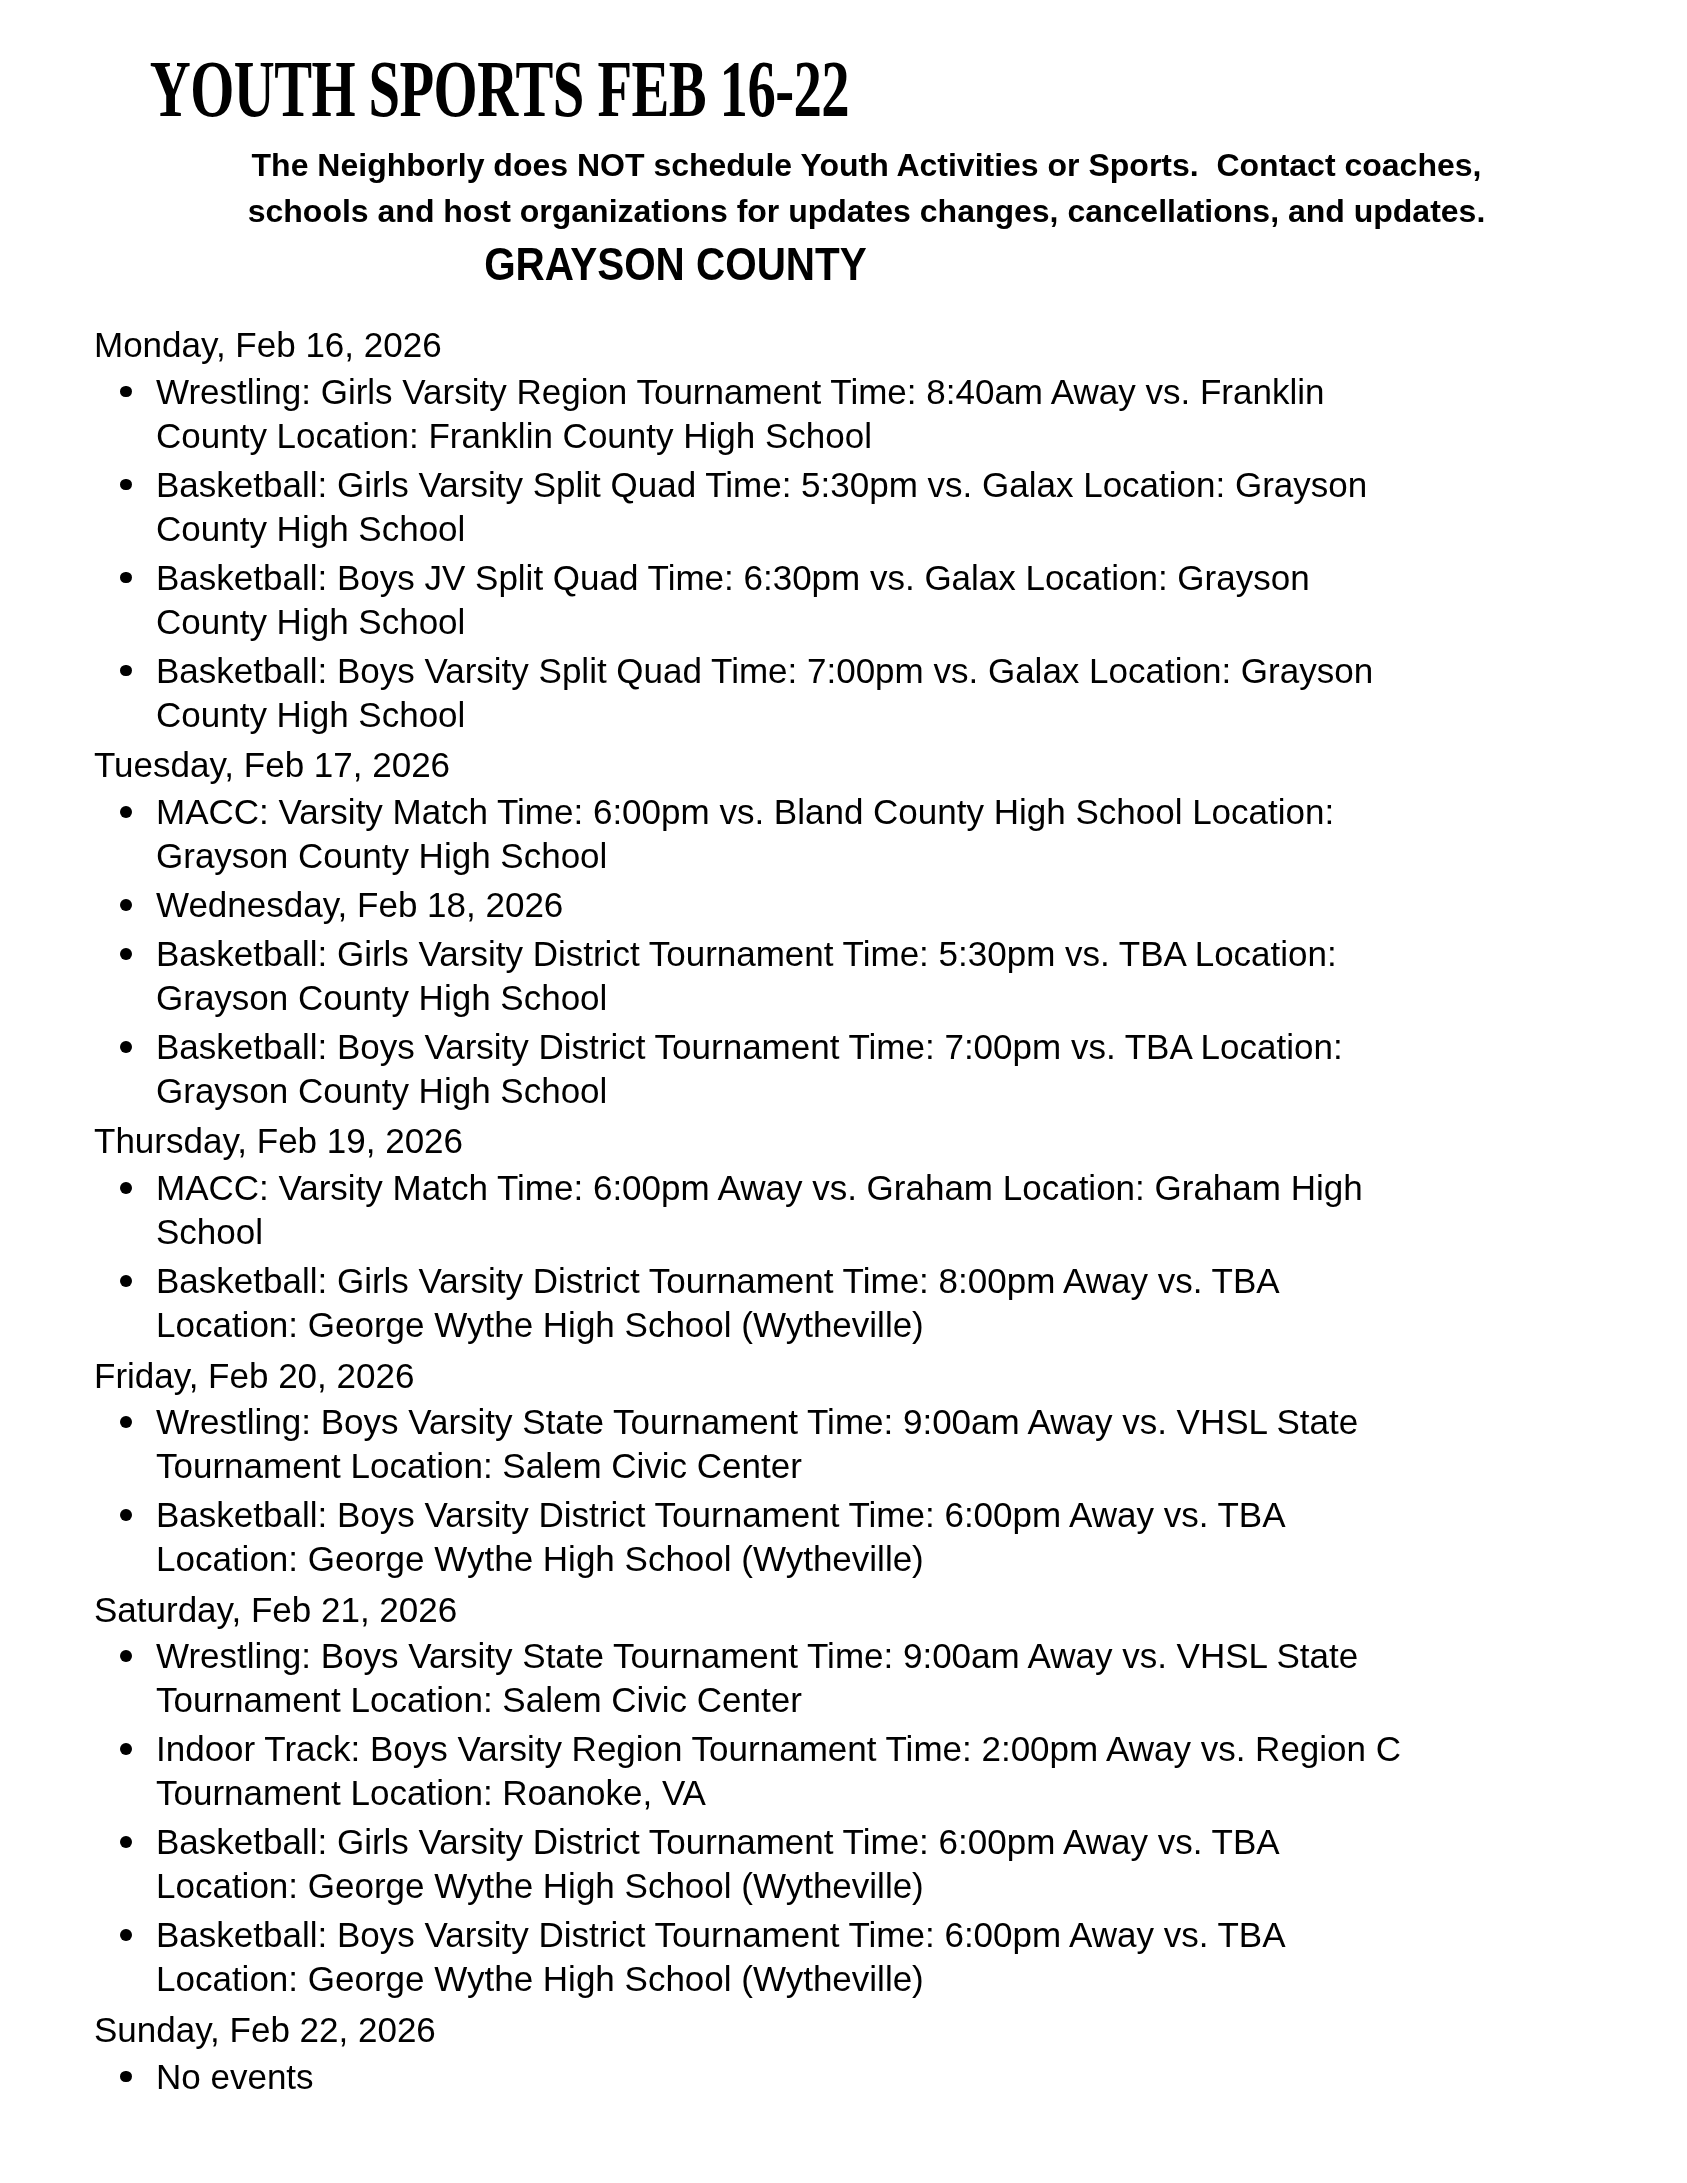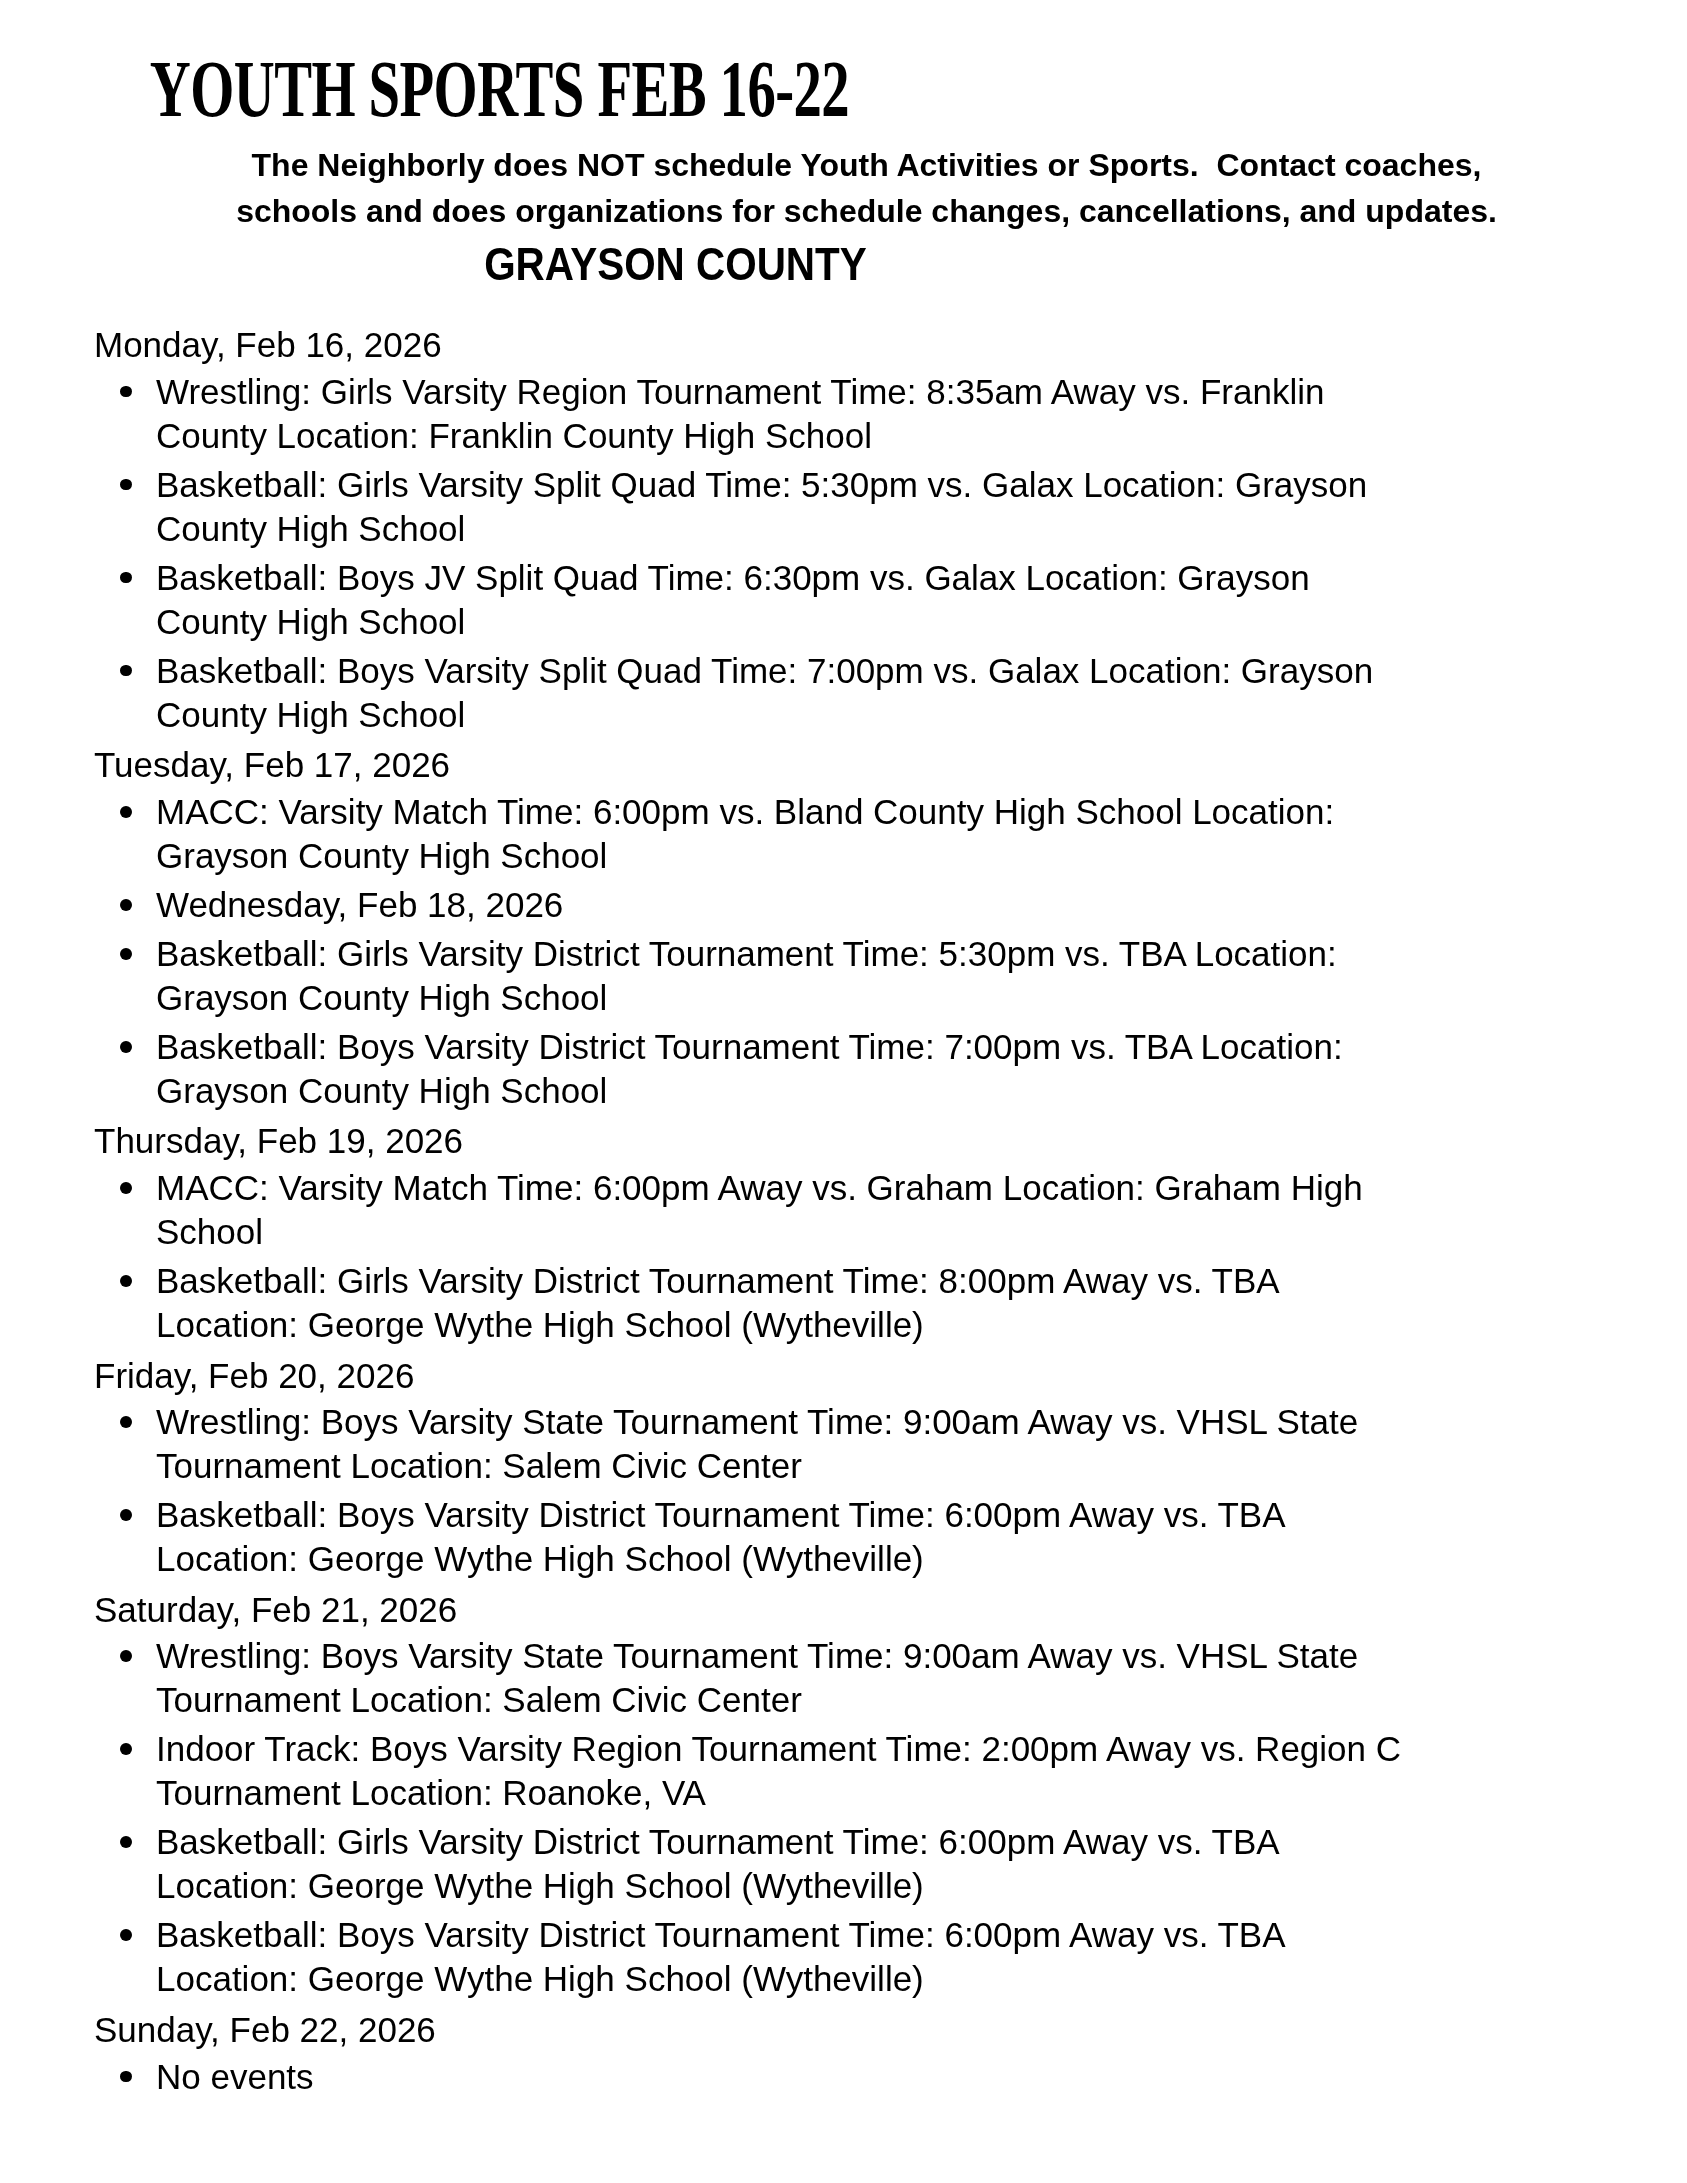--- a/index.html
+++ b/index.html
@@ -95,31 +95,31 @@
 </style>
 </head>
 <body>
 
 <div class="page">
 
   <h1 class="title"><span class="squeeze">YOUTH SPORTS FEB 16-22</span></h1>
 
   <p class="disclaimer">
     <span class="dline">The Neighborly does NOT schedule Youth Activities or Sports.  Contact coaches,</span>
-    <span class="dline">schools and does organizations for schedule changes, cancellations, and updates.</span>
+    <span class="dline">schools and host organizations for updates changes, cancellations, and updates.</span>
   </p>
 
   <h2 class="county"><span class="squeeze2">GRAYSON COUNTY</span></h2>
 
   <main class="schedule">
 
     <section class="day">
       <div class="day-header">Monday, Feb 16, 2026</div>
       <ul class="events">
-        <li><span class="bullet"></span><span class="event-text">Wrestling: Girls Varsity Region Tournament Time: 8:35am Away vs. Franklin County Location: Franklin County High School</span></li>
+        <li><span class="bullet"></span><span class="event-text">Wrestling: Girls Varsity Region Tournament Time: 8:40am Away vs. Franklin County Location: Franklin County High School</span></li>
         <li><span class="bullet"></span><span class="event-text">Basketball: Girls Varsity Split Quad Time: 5:30pm vs. Galax Location: Grayson County High School</span></li>
         <li><span class="bullet"></span><span class="event-text">Basketball: Boys JV Split Quad Time: 6:30pm vs. Galax Location: Grayson County High School</span></li>
         <li><span class="bullet"></span><span class="event-text">Basketball: Boys Varsity Split Quad Time: 7:00pm vs. Galax Location: Grayson County High School</span></li>
       </ul>
     </section>
 
     <section class="day">
       <div class="day-header">Tuesday, Feb 17, 2026</div>
       <ul class="events">
         <li><span class="bullet"></span><span class="event-text">MACC: Varsity Match Time: 6:00pm vs. Bland County High School Location: Grayson County High School</span></li>

